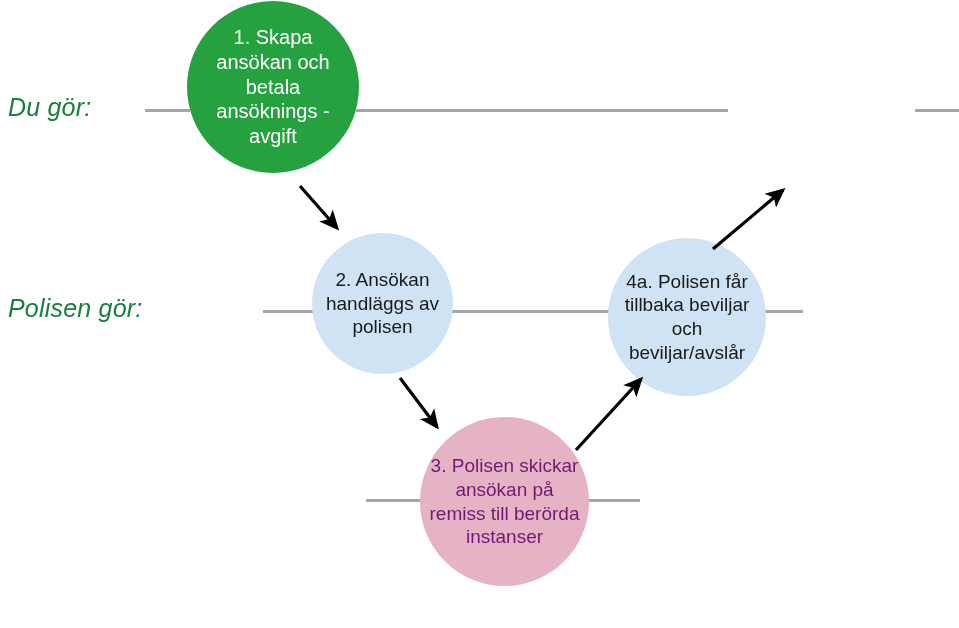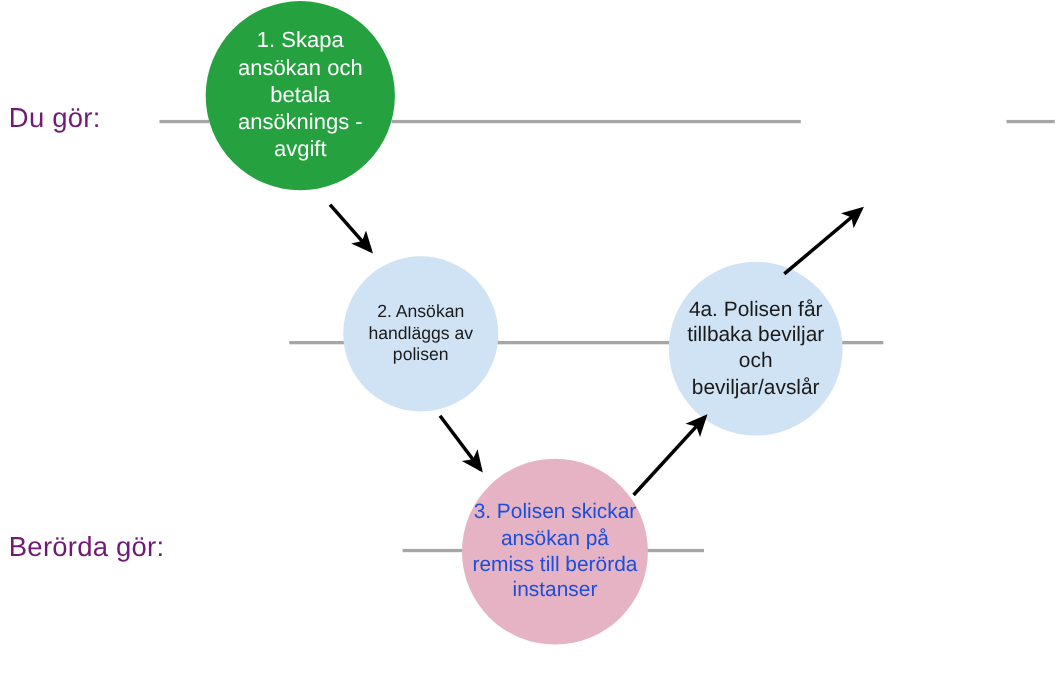--- a/index.html
+++ b/index.html
@@ -12,22 +12,23 @@
     width: 959px;
     height: 628px;
     background: #ffffff;
     overflow: hidden;
     font-family: "Liberation Sans", sans-serif;
   }
 
   
   .lane-label {
     position: absolute;
+    font-style: italic;
     font-size: 25px;
-    color: #701a75;
+    color: #15803d;
     white-space: nowrap;
     letter-spacing: 0.2px;
   }
 
   
   .lane-rule {
     position: absolute;
     height: 3px;
     background: #a6a6a6;
   }
@@ -50,21 +51,21 @@
   .node-green {
     background: #26a13f;
     color: #ffffff;
   }
   .node-blue {
     background: #cfe3f5;
     color: #1a1a1a;
   }
   .node-pink {
     background: #e5b3c4;
-    color: #1d4ed8;
+    color: #701a75;
   }
 
   
   #arrows {
     position: absolute;
     left: 0;
     top: 0;
     width: 959px;
     height: 628px;
     pointer-events: none;
@@ -80,28 +81,28 @@
   <div class="lane-rule" style="left:915px; top:109px; width:44px;"></div>
 
   <div class="lane-rule" style="left:263px; top:310px; width:50px;"></div>
   <div class="lane-rule" style="left:452px; top:310px; width:157px;"></div>
   <div class="lane-rule" style="left:765px; top:310px; width:38px;"></div>
 
   <div class="lane-rule" style="left:366px; top:499px; width:55px;"></div>
   <div class="lane-rule" style="left:588px; top:499px; width:52px;"></div>
 
   <div class="lane-label" style="left:8px; top:93px;">Du gör:</div>
-  <div class="lane-label" style="left:8px; top:483px;">Berörda gör:</div>
+  <div class="lane-label" style="left:8px; top:294px;">Polisen gör:</div>
 
   <div class="node node-green" style="left:187px; top:1px; width:172px; height:172px; font-size:20px;">
     <span class="node-text">1. Skapa ansökan och betala ansöknings -avgift</span>
   </div>
 
 
-  <div class="node node-blue" style="left:312px; top:233px; width:141px; height:141px; font-size:16px;">
+  <div class="node node-blue" style="left:312px; top:233px; width:141px; height:141px; font-size:19px;">
     <span class="node-text">2. Ansökan handläggs av polisen</span>
   </div>
 
   <div class="node node-blue" style="left:608px; top:238px; width:158px; height:158px; font-size:19px;">
     <span class="node-text">4a. Polisen får tillbaka beviljar och beviljar/avslår</span>
   </div>
 
   <div class="node node-pink" style="left:420px; top:417px; width:169px; height:169px; font-size:19px;">
     <span class="node-text">3. Polisen skickar ansökan på remiss till berörda instanser</span>
   </div>

